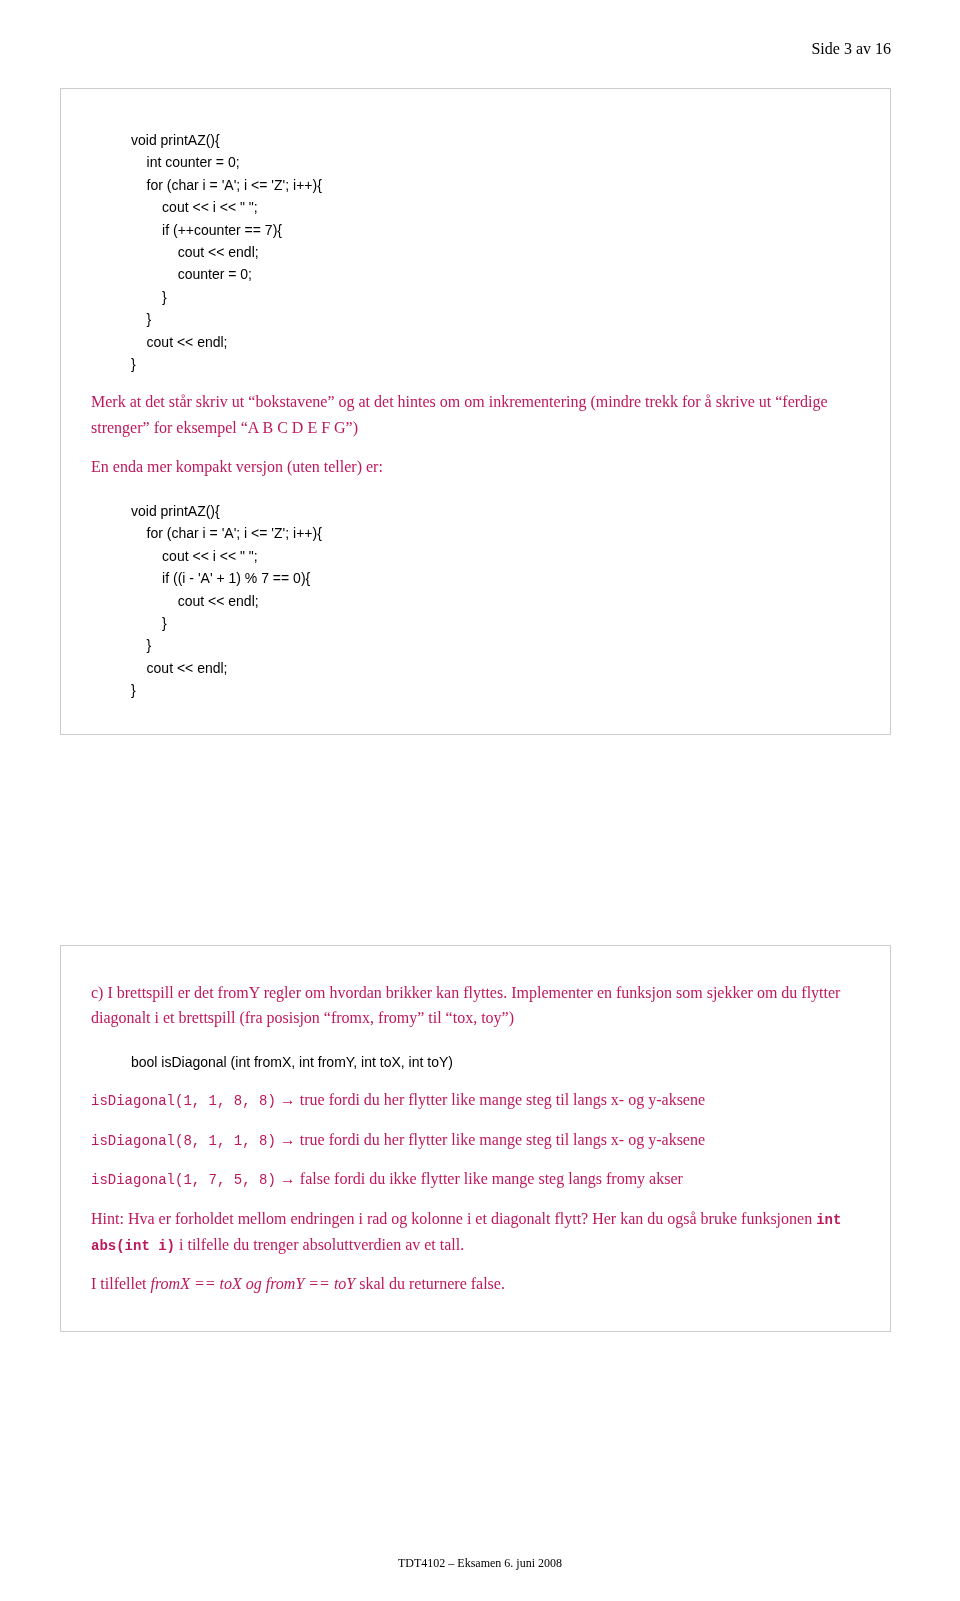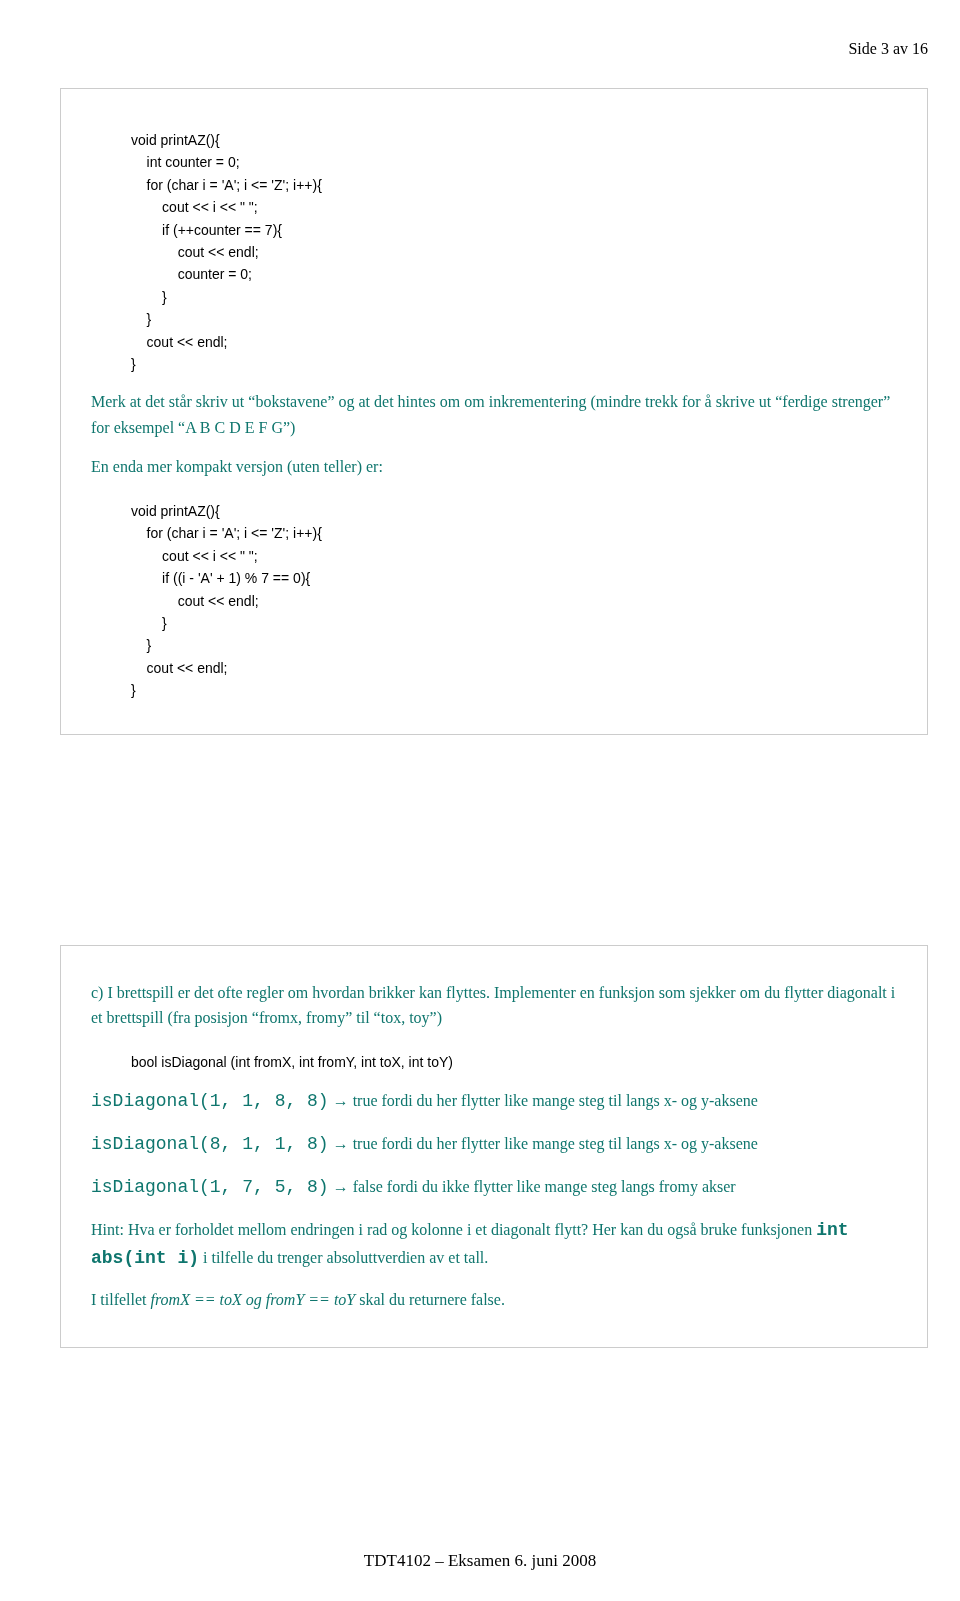--- a/index.html
+++ b/index.html
@@ -13,21 +13,21 @@
       font-family: 'Times New Roman', Times, serif;
       width: 960px;
       min-height: 1601px;
       position: relative;
       color: #000000;
     }
 
     .page-container {
       width: 960px;
       min-height: 1601px;
-      padding: 40px 32px 60px 60px;
+      padding: 40px 69px 60px 60px;
       position: relative;
     }
 
     .page-header {
       text-align: right;
       font-size: 16px;
       margin-bottom: 30px;
       font-family: 'Times New Roman', Times, serif;
     }
 
@@ -38,31 +38,31 @@
       margin: 20px 0 12px 40px;
       white-space: pre;
       color: #000000;
     }
 
     .prose-text {
       font-family: 'Times New Roman', Times, serif;
       font-size: 16px;
       line-height: 1.6;
       margin: 14px 0;
-      color: #0f766e;
+      color: #be185d;
     }
 
     .prose-text .code-inline {
       font-family: 'Courier New', Courier, monospace;
-      font-size: 18px;
+      font-size: 14px;
     }
 
     .page-footer {
       text-align: center;
-      font-size: 17px;
+      font-size: 12px;
       font-family: 'Times New Roman', Times, serif;
       position: absolute;
       bottom: 30px;
       left: 0;
       right: 0;
     }
 
     .italic {
       font-style: italic;
     }
@@ -124,21 +124,21 @@
     cout &lt;&lt; endl;
 }</div>
 
   </div>
 
   <div style="height: 180px;"></div>
 
   <div class="lower-section">
 
     <p class="prose-text">
-      <span>c) I brettspill er det ofte regler om hvordan brikker kan flyttes. Implementer en funksjon som sjekker om du flytter diagonalt i et brettspill (fra posisjon “fromx, fromy” til “tox, toy”)</span>
+      <span>c) I brettspill er det fromY regler om hvordan brikker kan flyttes. Implementer en funksjon som sjekker om du flytter diagonalt i et brettspill (fra posisjon “fromx, fromy” til “tox, toy”)</span>
     </p>
 
     <div class="code-block">bool isDiagonal (<span style="font-weight:normal">int</span> fromX, <span style="font-weight:normal">int</span> fromY, <span style="font-weight:normal">int</span> toX, <span style="font-weight:normal">int</span> toY)</div>
 
     <p class="prose-text">
       <span class="code-inline">isDiagonal(1, 1, 8, 8)</span>
       <span> → true fordi du her flytter like mange steg til langs x- og y-aksene</span>
     </p>
     <p class="prose-text">
       <span class="code-inline">isDiagonal(8, 1, 1, 8)</span>

